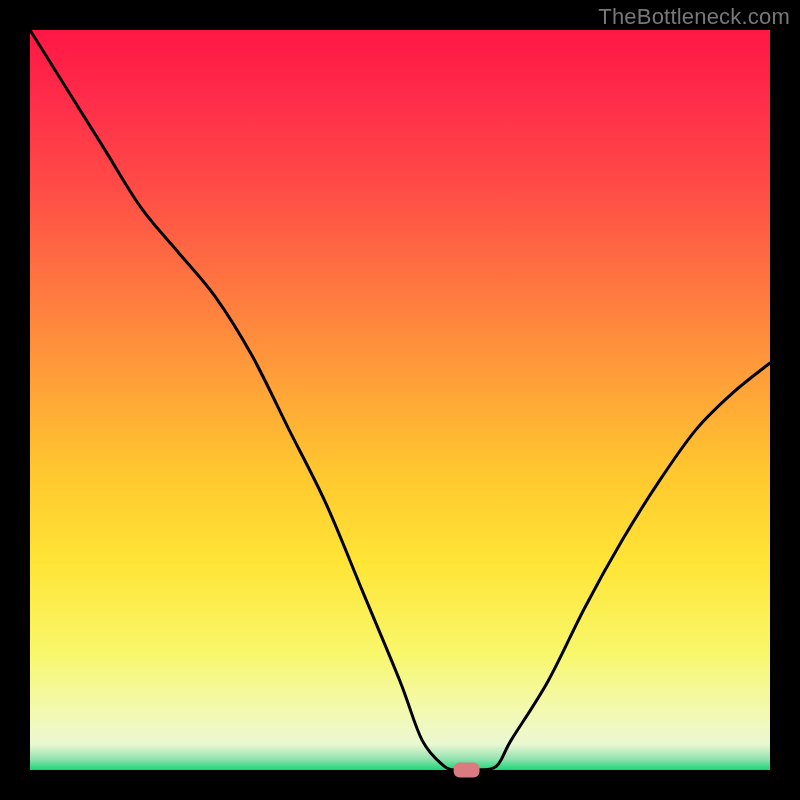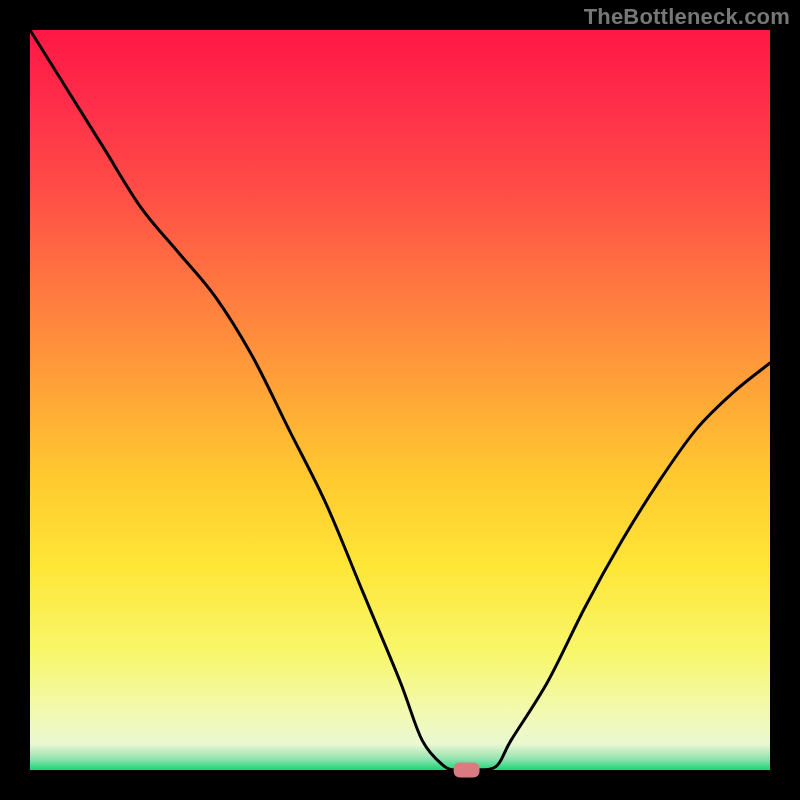--- a/index.html
+++ b/index.html
@@ -11,21 +11,21 @@
   .chart-wrap {
     position: relative;
     width: 800px;
     height: 800px;
   }
   .watermark {
     position: absolute;
     top: 4px;
     right: 10px;
     font-size: 22px;
-    font-weight: 700;
+    font-weight: 400;
     color: #777;
     letter-spacing: 0.2px;
   }
   svg {
     display: block;
   }
 </style>
 </head>
 <body>
 

